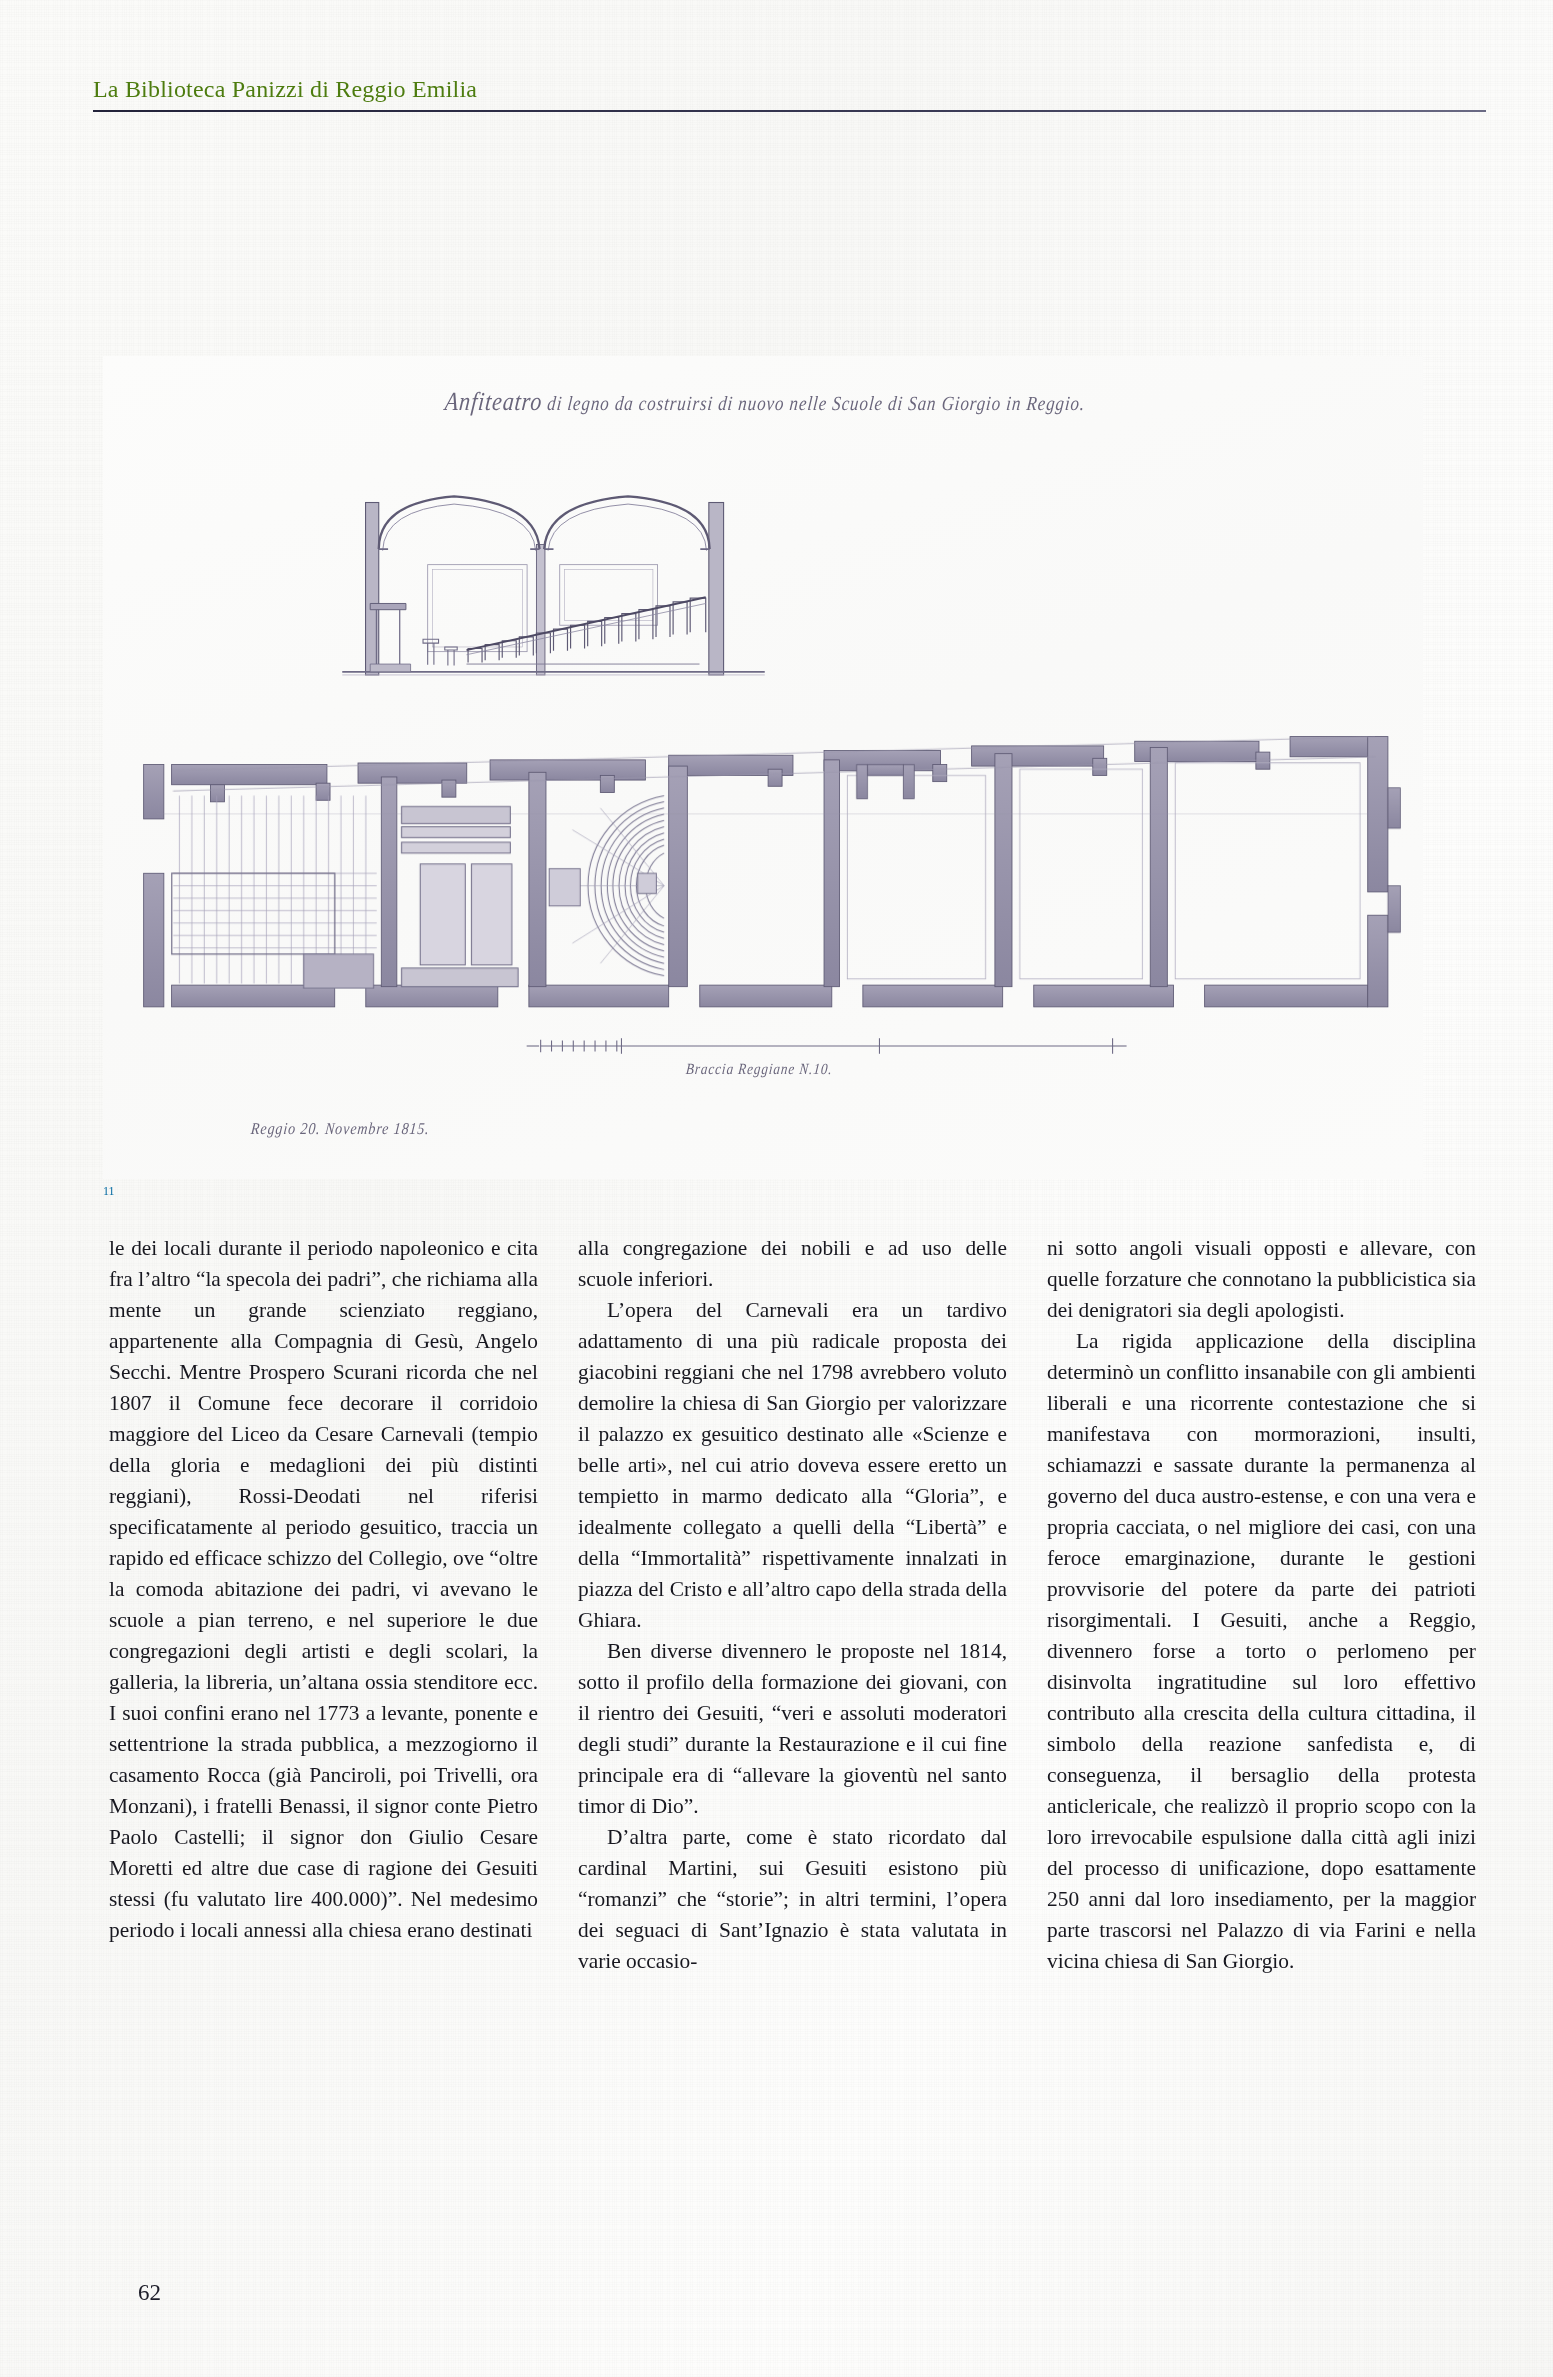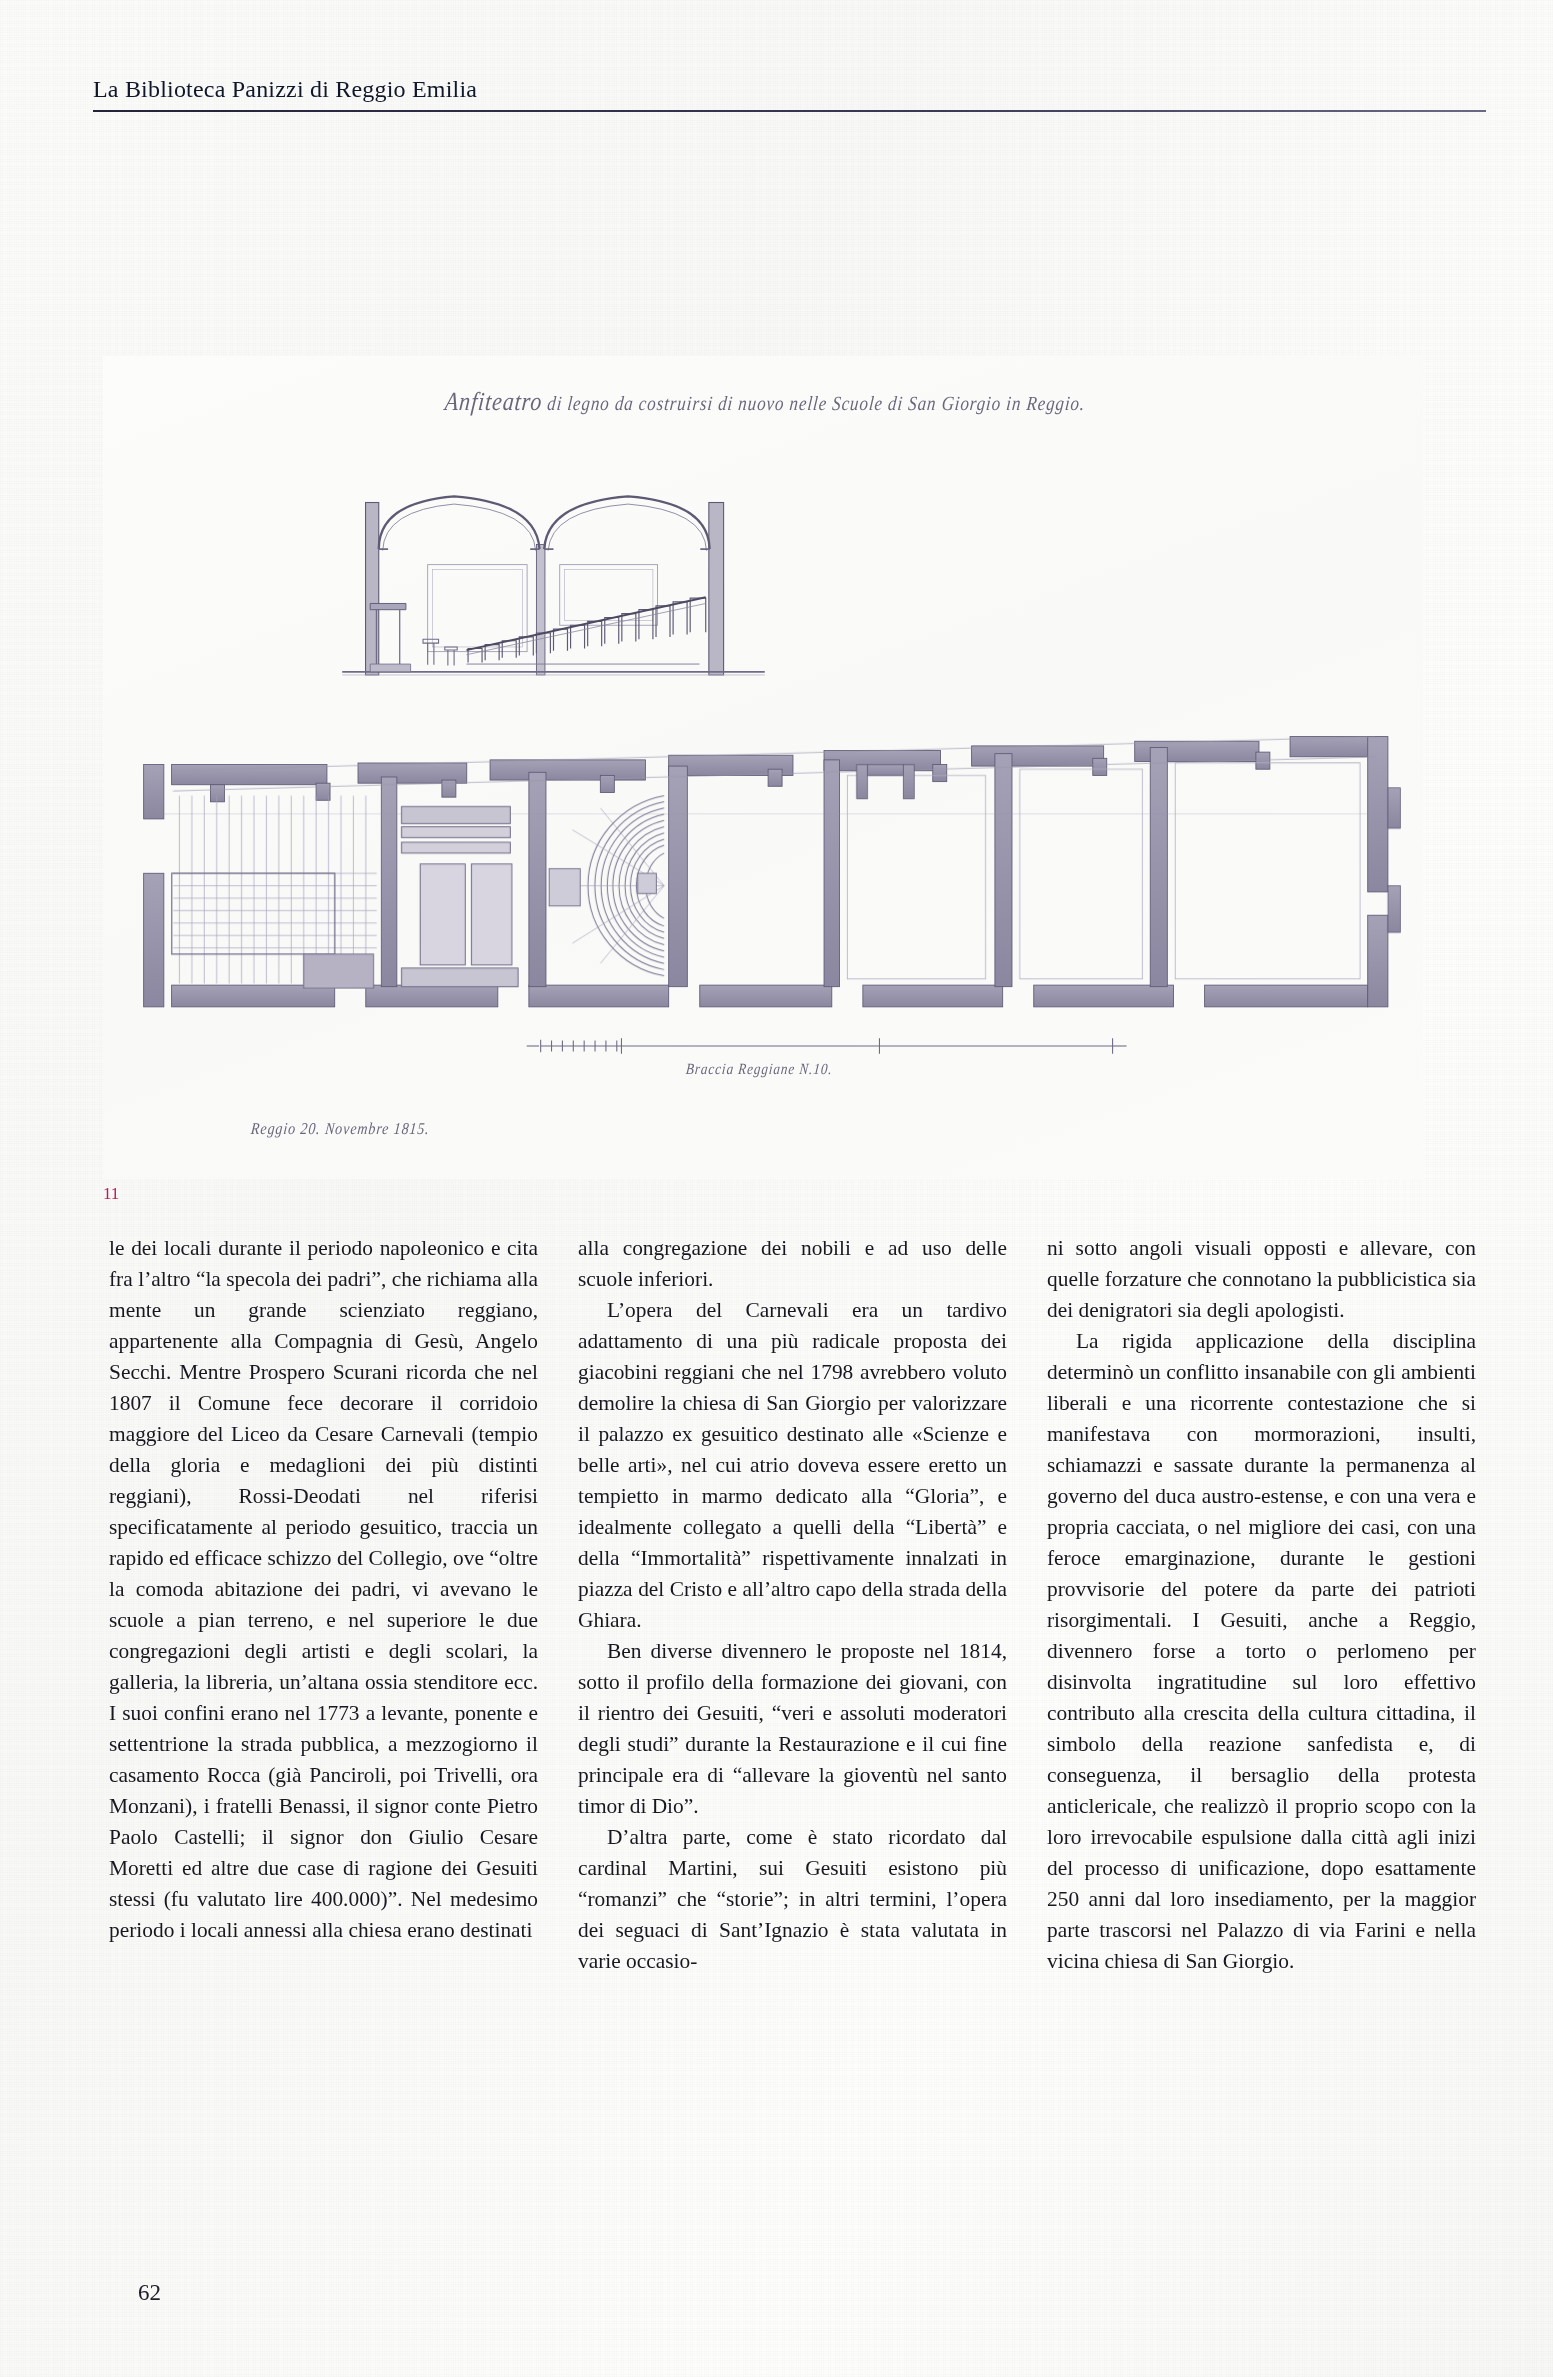--- a/index.html
+++ b/index.html
@@ -24,21 +24,21 @@
     pointer-events:none;
   }
   .page{position:absolute;inset:0;}
 
   
   #running-head{
     position:absolute;left:93px;top:76px;width:1390px;
   }
   #running-head .rh-text{
     font-family:"Liberation Serif",serif;
-    font-size:24px;letter-spacing:0.2px;color:#0f172a;
+    font-size:24px;letter-spacing:0.2px;color:#4d7c0f;
     white-space:nowrap;
   }
   #running-head .rh-rule{
     margin-top:7px;height:1.6px;width:1393px;
     background:linear-gradient(90deg,#23233a 0%,#3a3a55 60%,#6a6a84 100%);
   }
 
   
   #plate{
     position:absolute;left:103px;top:356px;width:1320px;height:823px;
@@ -61,21 +61,21 @@
     opacity:.82;
   }
   #plate-title{position:absolute;left:342px;top:33px;font-size:17px;}
   #plate-title .big{font-size:22px;}
   #scale-caption{position:absolute;left:583px;top:705px;font-size:13.2px;}
   #plate-signature{position:absolute;left:148px;top:765px;font-size:14px;}
 
   
   #figure-number{
     position:absolute;left:103px;top:1184px;
-    font-size:17px;color:#be185d;font-family:"Liberation Serif",serif;
+    font-size:12px;color:#0369a1;font-family:"Liberation Serif",serif;
   }
 
   
   #body-columns{
     position:absolute;left:109px;top:1233px;width:1367px;
     display:flex;gap:40px;
   }
   .col{
     width:429px;
     font-family:"Liberation Serif",serif;

